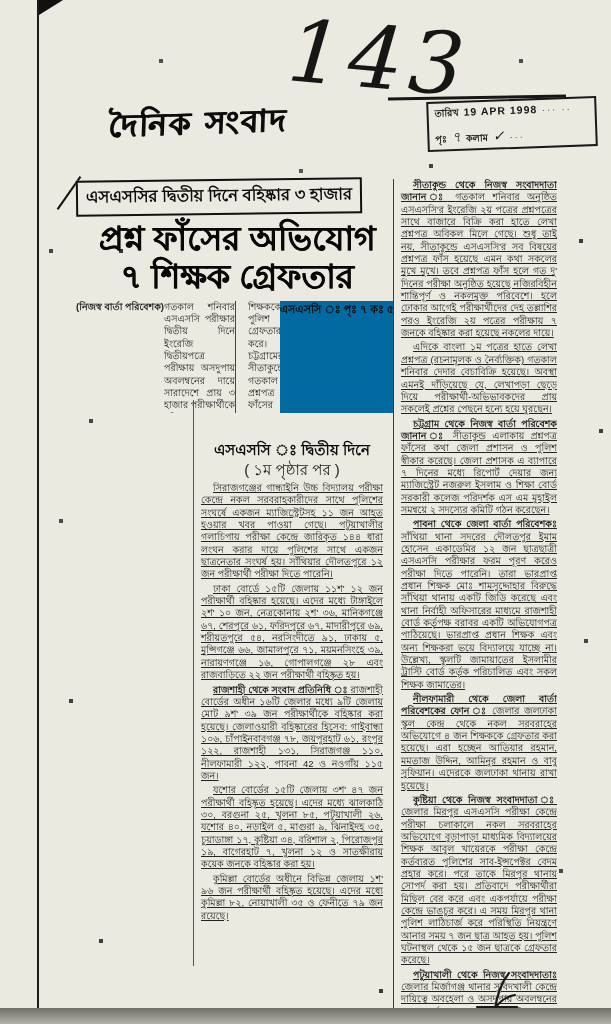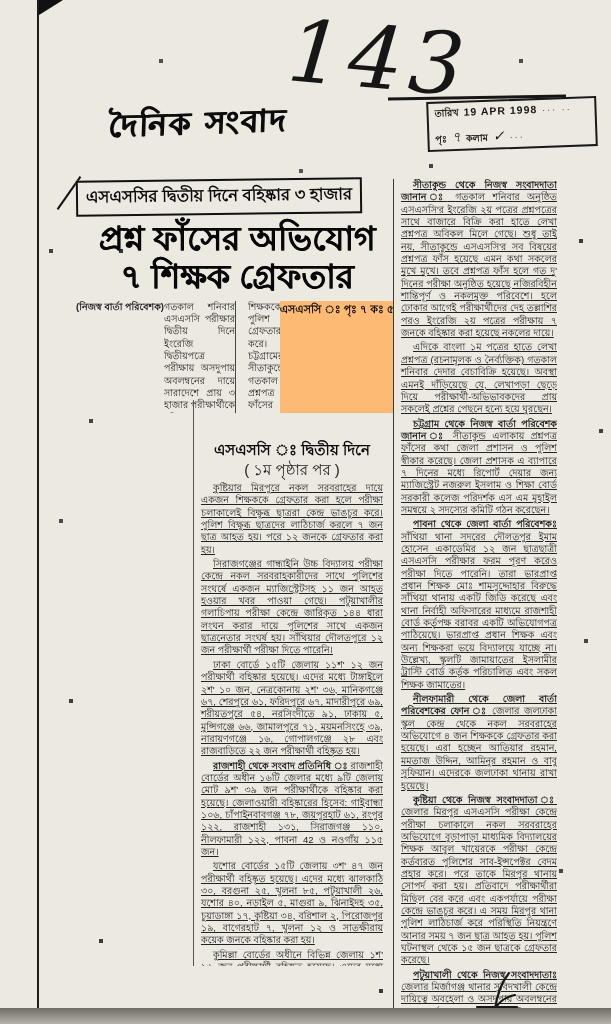--- a/index.html
+++ b/index.html
@@ -77,21 +77,21 @@
     font-size:33px; line-height:1.16; font-weight:bold; color:#070707;
     text-shadow:0.5px 0 #070707;
   }
   .top-row { display:flex; width:318px; margin-top:4px; height:112px; }
   .tcol { width:50%; box-sizing:border-box; font-size:9.5px; line-height:1.3;
           text-align:justify; color:#222; overflow:hidden; display:flex; flex-direction:row; }
   .tcol + .tcol { border-left:1px solid #444; padding-left:12px; }
   .tcol .byline { text-align:center; font-weight:bold; font-size:9.5px; flex:none; }
   .tcol .ttext { flex:1; overflow:hidden; }
   .jump { flex:none; text-align:left; font-weight:bold; font-size:11px; color:#0e0e0e;
-          background:#fdba74; padding-top:1px; }
+          background:#0369a1; padding-top:1px; }
 
   
   .mid-col {
     position:absolute; left:117px; top:221px; width:194px; height:566px;
     box-sizing:border-box; padding:0 4px 0 7px;
     border-left:1px solid #555;
     font-size:9.5px; line-height:1.3; text-align:justify; color:#222;
     overflow:hidden;
   }
   .cont-head { text-align:center; font-weight:bold; font-size:15px; color:#0b0b0b;margin-top:40px; }
@@ -157,21 +157,20 @@
       </div>
       <div class="tcol">
         <div class="ttext">শিক্ষককে পুলিশ গ্রেফতার করে। চট্টগ্রামের সীতাকুন্ডে গতকাল প্রশ্নপত্র ফাঁসের খবর পাওয়া গেছে। এ ব্যাপারে তদন্ত কমিটি গঠন করা হয়েছে। বহিষ্কৃত পরীক্ষার্থীদের মধ্যে ঢাকা বোর্ডে ১১শ' ১২ জন, কুমিল্লায় ১শ' ৯৬ জন, রাজশাহীতে ৩শ' ৩৬ জন, যশোরে ৩শ' ৪১ জন এবং চট্টগ্রাম বোর্ডে ২শ' ৩৭ জন রয়েছে।</div>
         <div class="jump">এসএসসি ঃ পৃঃ ৭ কঃ ৫</div>
       </div>
     </div>
 
     <div class="mid-col">
       <div class="cont-head">এসএসসি ঃ দ্বিতীয় দিনে</div>
       <div class="cont-sub">( ১ম পৃষ্ঠার পর )</div>
-      <p class="para"><span class="lead"></span> <span>কুষ্টিয়ার মিরপুরে নকল সরবরাহের দায়ে একজন শিক্ষককে গ্রেফতার করা হলে পরীক্ষা চলাকালেই বিক্ষুব্ধ ছাত্ররা কেন্দ্র ভাঙচুর করে। পুলিশ বিক্ষুব্ধ ছাত্রদের লাঠিচার্জ করলে ৭ জন ছাত্র আহত হয়। পরে ১২ জনকে গ্রেফতার করা হয়।</span></p>
       <p class="para"><span class="lead"></span> <span>সিরাজগঞ্জের গান্ধাইনি উচ্চ বিদ্যালয় পরীক্ষা কেন্দ্রে নকল সরবরাহকারীদের সাথে পুলিশের সংঘর্ষে একজন ম্যাজিস্ট্রেটসহ ১১ জন আহত হওয়ার খবর পাওয়া গেছে। পটুয়াখালীর গলাচিপায় পরীক্ষা কেন্দ্রে জারিকৃত ১৪৪ ধারা লংঘন করার দায়ে পুলিশের সাথে একজন ছাত্রনেতার সংঘর্ষ হয়। সাঁথিয়ার দৌলতপুরে ১২ জন পরীক্ষার্থী পরীক্ষা দিতে পারেনি।</span></p>
       <p class="para"><span class="lead"></span> <span>ঢাকা বোর্ডে ১৫টি জেলায় ১১শ' ১২ জন পরীক্ষার্থী বহিষ্কার হয়েছে। এদের মধ্যে টাঙ্গাইলে ২শ' ১০ জন, নেত্রকোনায় ২শ' ৩৬, মানিকগঞ্জে ৬৭, শেরপুরে ৬১, ফরিদপুরে ৬৭, মাদারীপুরে ৬৯, শরীয়তপুরে ৫৪, নরসিংদীতে ৯১, ঢাকায় ৫, মুন্সিগঞ্জে ৬৬, জামালপুরে ৭১, ময়মনসিংহে ৩৯, নারায়ণগঞ্জে ১৬, গোপালগঞ্জে ২৮ এবং রাজবাড়িতে ২২ জন পরীক্ষার্থী বহিষ্কৃত হয়।</span></p>
       <p class="para"><span class="lead">রাজশাহী থেকে সংবাদ প্রতিনিধি ঃ</span> <span>রাজশাহী বোর্ডের অধীন ১৬টি জেলার মধ্যে ৯টি জেলায় মোট ৯শ' ৩৯ জন পরীক্ষার্থীকে বহিষ্কার করা হয়েছে। জেলাওয়ারী বহিষ্কারের হিসেব: গাইবান্ধা ১০৬, চাঁপাইনবাবগঞ্জ ৭৮, জয়পুরহাট ৬১, রংপুর ১২২, রাজশাহী ১৩১, সিরাজগঞ্জ ১১০, নীলফামারী ১২২, পাবনা 42 ও নওগাঁয় ১১৫ জন।</span></p>
       <p class="para"><span class="lead"></span> <span>যশোর বোর্ডের ১৫টি জেলায় ৩শ' ৪৭ জন পরীক্ষার্থী বহিষ্কৃত হয়েছে। এদের মধ্যে ঝালকাঠি ৩০, বরগুনা ২৫, খুলনা ৮৫, পটুয়াখালী ২৬, যশোর ৪০, নড়াইল ৫, মাগুরা ৯, ঝিনাইদহ ৩৫, চুয়াডাঙ্গা ১৭, কুষ্টিয়া ৩৪, বরিশাল ২, পিরোজপুর ১৯, বাগেরহাট ৭, খুলনা ১২ ও সাতক্ষীরায় কয়েক জনকে বহিষ্কার করা হয়।</span></p>
       <p class="para u-last"><span class="lead"></span> <span>কুমিল্লা বোর্ডের অধীনে বিভিন্ন জেলায় ১শ' ৯৬ জন পরীক্ষার্থী বহিষ্কৃত হয়েছে। এদের মধ্যে কুমিল্লা ৮২, নোয়াখালী ৩৫ ও ফেনীতে ৭৯ জন রয়েছে।</span></p>
     </div>
 
     <div class="right-col">
       <p class="para"><span class="lead">সীতাকুন্ড থেকে নিজস্ব সংবাদদাতা জানান ঃ</span> <span>গতকাল শনিবার অনুষ্ঠিত এসএসসি'র ইংরেজি ২য় পত্রের প্রশ্নপত্রের সাথে বাজারে বিক্রি করা হাতে লেখা প্রশ্নপত্র অবিকল মিলে গেছে। শুধু তাই নয়, সীতাকুন্ডে এসএসসি'র সব বিষয়ের প্রশ্নপত্র ফাঁস হয়েছে এমন কথা সকলের মুখে মুখে। তবে প্রশ্নপত্র ফাঁস হলে গত দু' দিনের পরীক্ষা অনুষ্ঠিত হয়েছে নজিরবিহীন শান্তিপূর্ণ ও নকলমুক্ত পরিবেশে। হলে ঢোকার আগেই পরীক্ষার্থীদের দেহ তল্লাশির পরও ইংরেজি ২য় পত্রের পরীক্ষায় ৭ জনকে বহিষ্কার করা হয়েছে নকলের দায়ে।</span></p>
       <p class="para"><span class="lead"></span> <span>এদিকে বাংলা ১ম পত্রের হাতে লেখা প্রশ্নপত্র (রচনামূলক ও নৈর্ব্যক্তিক) গতকাল শনিবার দেদার বেচাবিক্রি হয়েছে। অবস্থা এমনই দাঁড়িয়েছে যে, লেখাপড়া ছেড়ে দিয়ে পরীক্ষার্থী-অভিভাবকদের প্রায় সকলেই প্রশ্নের পেছনে হন্যে হয়ে ঘুরছেন।</span></p>

